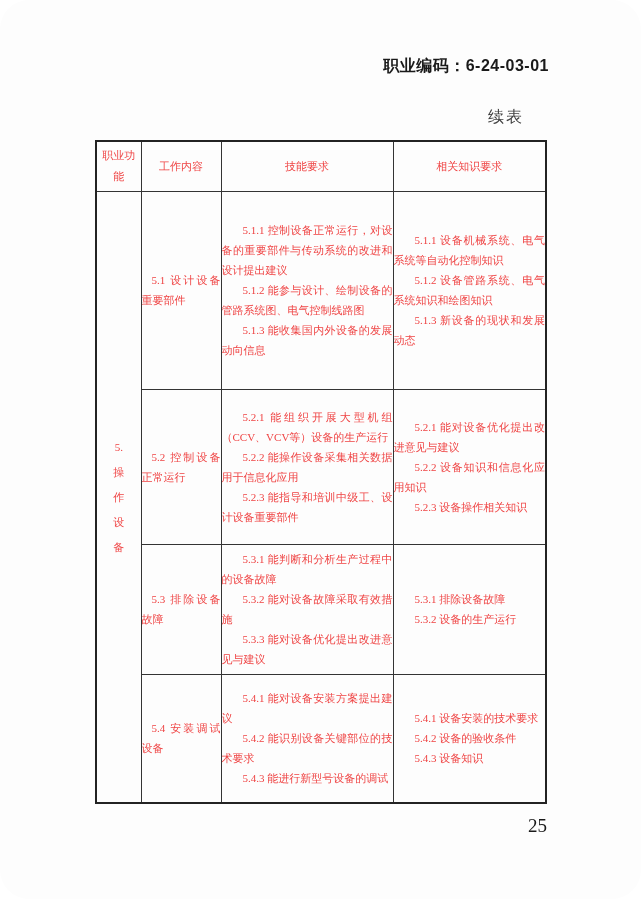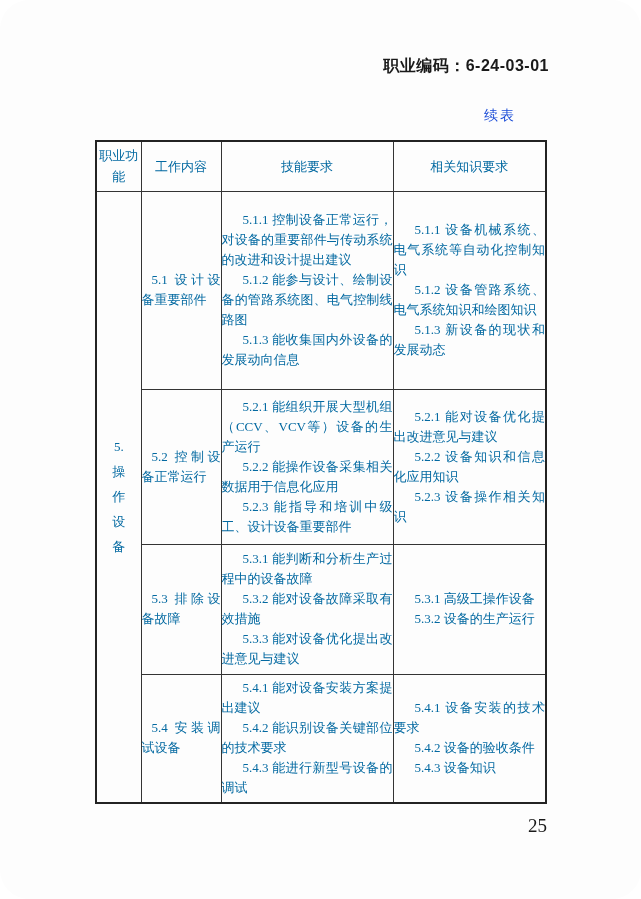--- a/index.html
+++ b/index.html
@@ -24,44 +24,44 @@
     font-family: "Liberation Sans", "DejaVu Sans", sans-serif;
     font-weight: bold;
     font-size: 16px;
     letter-spacing: 0.5px;
     color: #1a1a1a;
     white-space: nowrap;
   }
   .continued-label {
     position: absolute;
     top: 107px;
-    right: 125px;
-    font-size: 14px;
+    right: 117px;
+    font-size: 16px;
     letter-spacing: 2px;
-    color: #1d4ed8;
+    color: #404040;
     white-space: nowrap;
   }
   .page-number {
     position: absolute;
     top: 815px;
     right: 94px;
     font-size: 19px;
     color: #1a1a1a;
   }
   table.std-table {
     position: absolute;
     left: 95px;
     top: 140px;
     width: 450px;
     border-collapse: collapse;
     table-layout: fixed;
     border: 2px solid #232323;
-    font-size: 13px;
+    font-size: 11px;
     line-height: 20px;
-    color: #0369a1;
+    color: #ef4444;
   }
   table.std-table th,
   table.std-table td {
     border: 1px solid #343434;
     vertical-align: middle;
     padding: 0;
     overflow: hidden;
   }
   tr.row-header { height: 50px; }
   tr.row-1 { height: 198px; }
@@ -161,21 +161,21 @@
     </tr>
 
     <tr class="row-3">
       <td class="work-cell">5.3 排除设备故障</td>
       <td class="skills-cell">
         <p>5.3.1 能判断和分析生产过程中的设备故障</p>
         <p>5.3.2 能对设备故障采取有效措施</p>
         <p>5.3.3 能对设备优化提出改进意见与建议</p>
       </td>
       <td class="knowledge-cell">
-        <p>5.3.1 高级工操作设备</p>
+        <p>5.3.1 排除设备故障</p>
         <p>5.3.2 设备的生产运行</p>
       </td>
     </tr>
 
     <tr class="row-4">
       <td class="work-cell">5.4 安装调试设备</td>
       <td class="skills-cell">
         <p>5.4.1 能对设备安装方案提出建议</p>
         <p>5.4.2 能识别设备关键部位的技术要求</p>
         <p>5.4.3 能进行新型号设备的调试</p>

